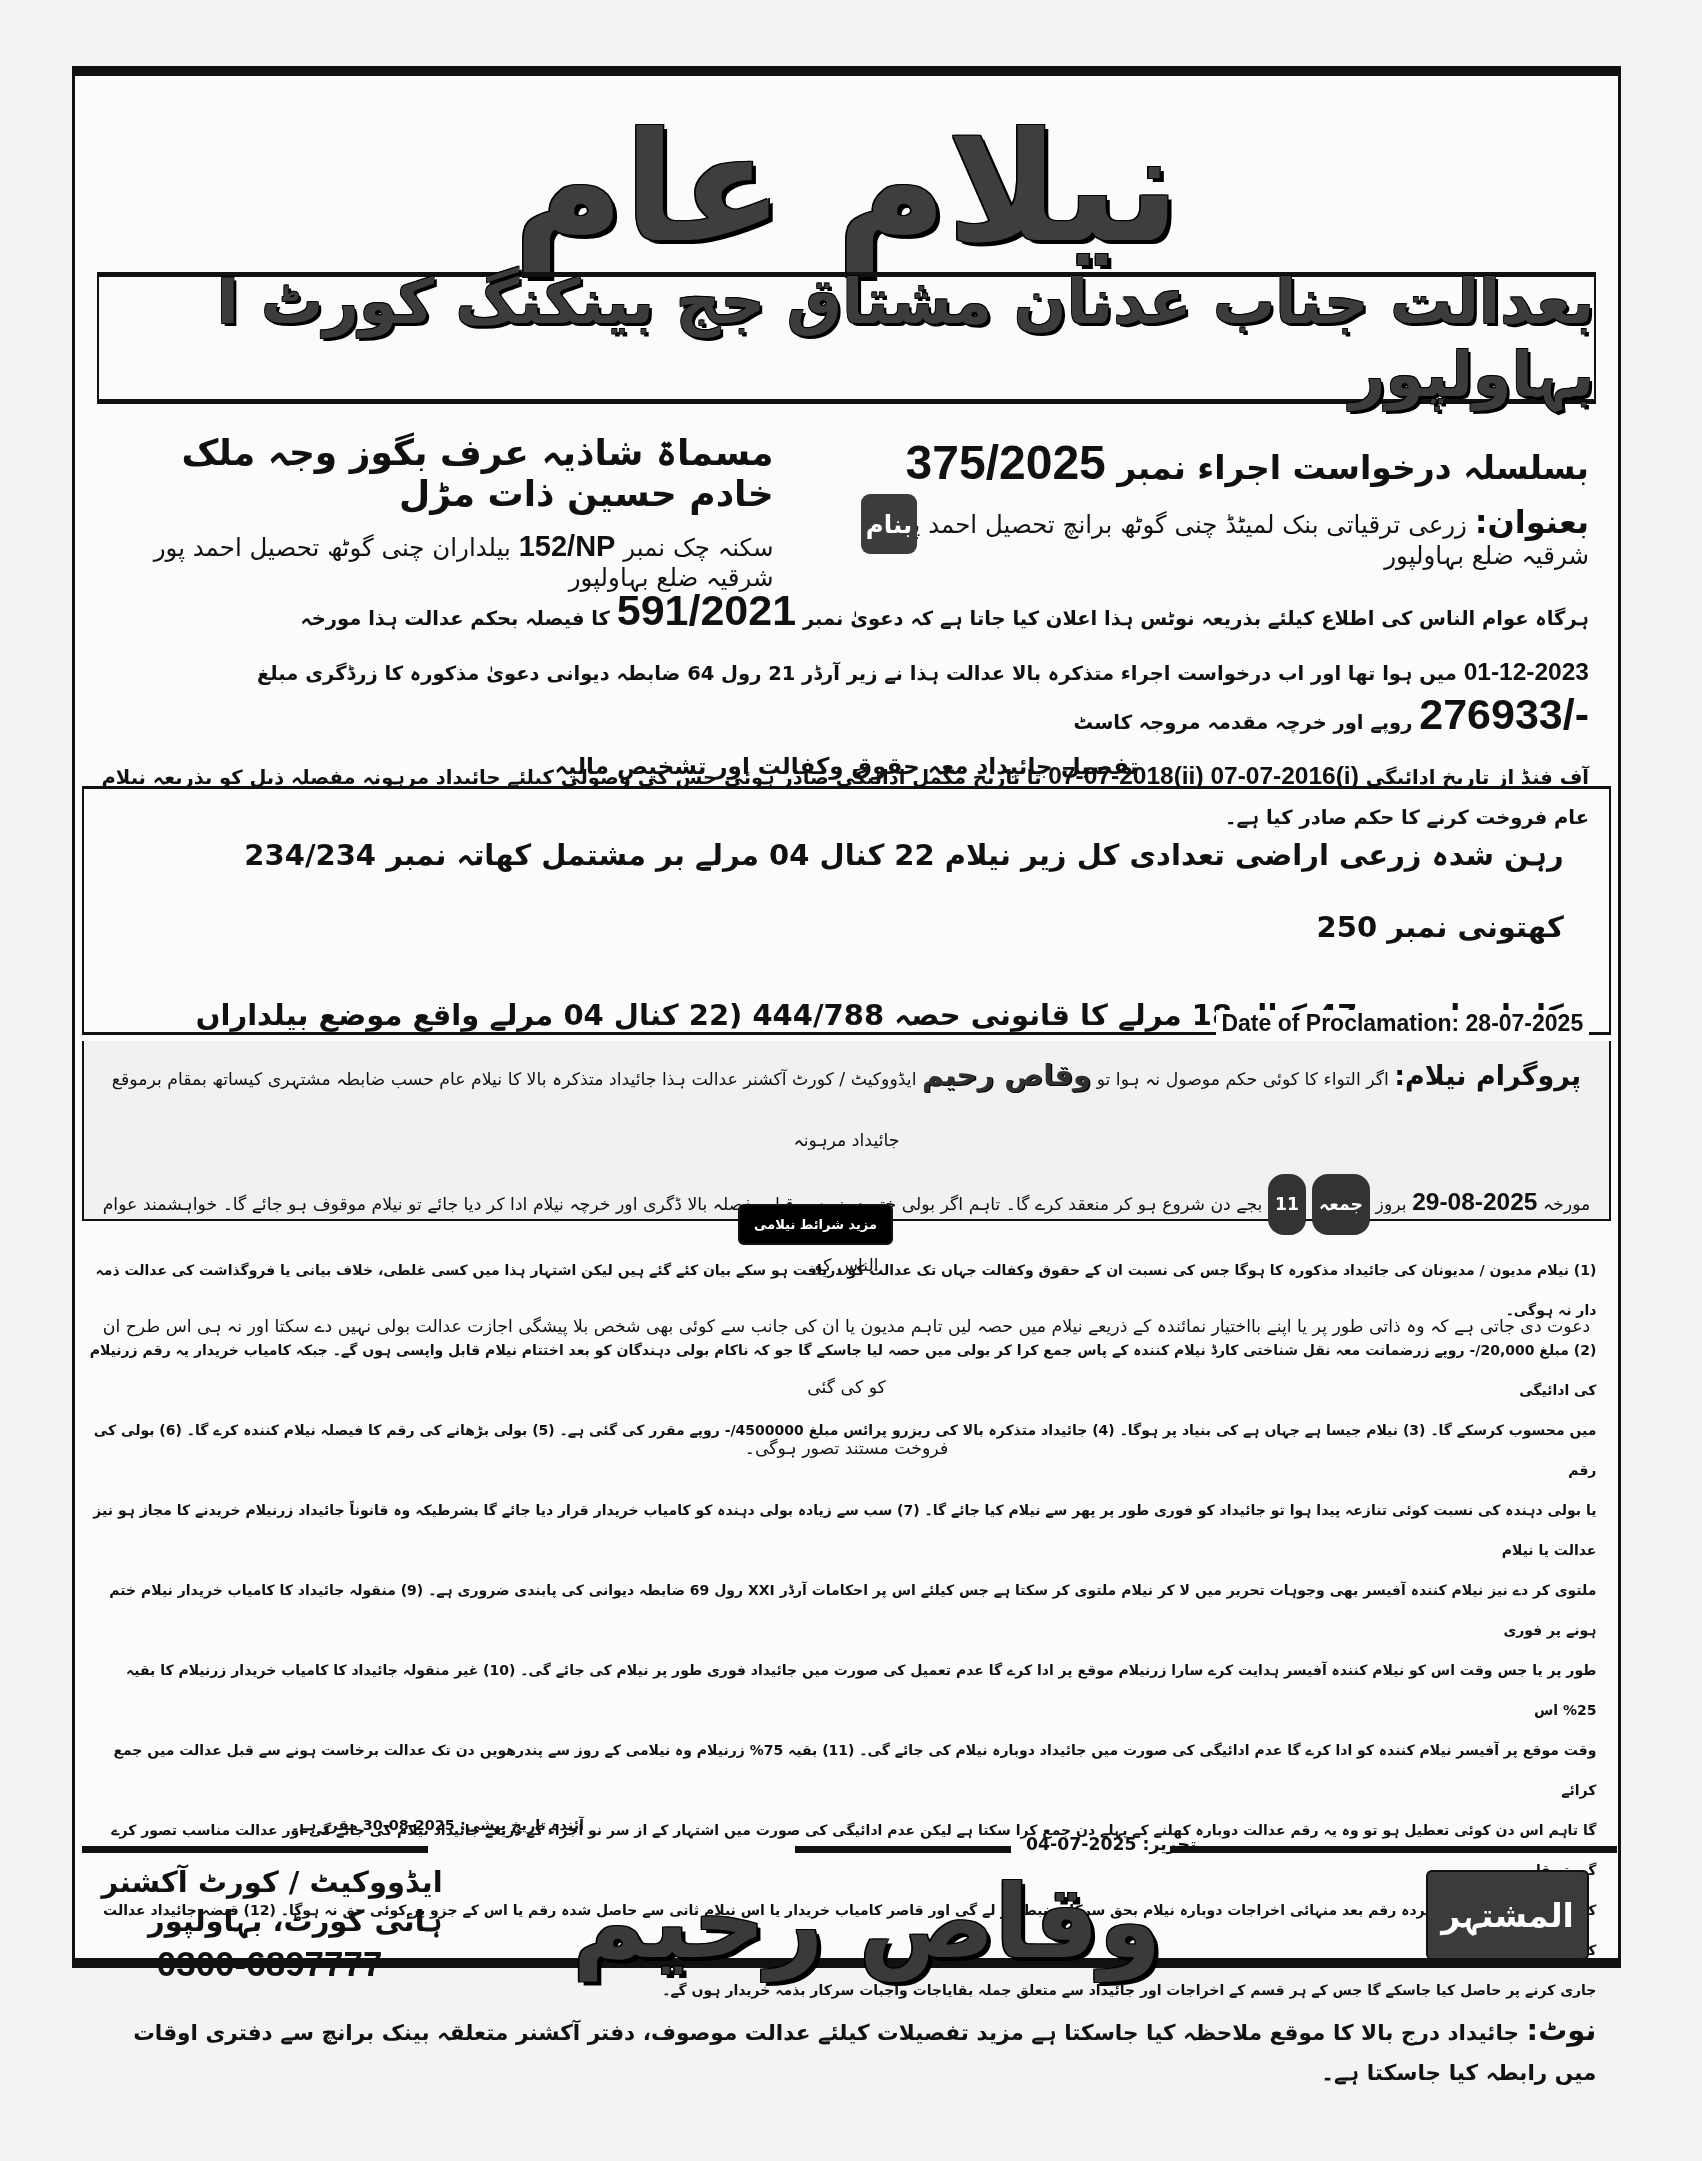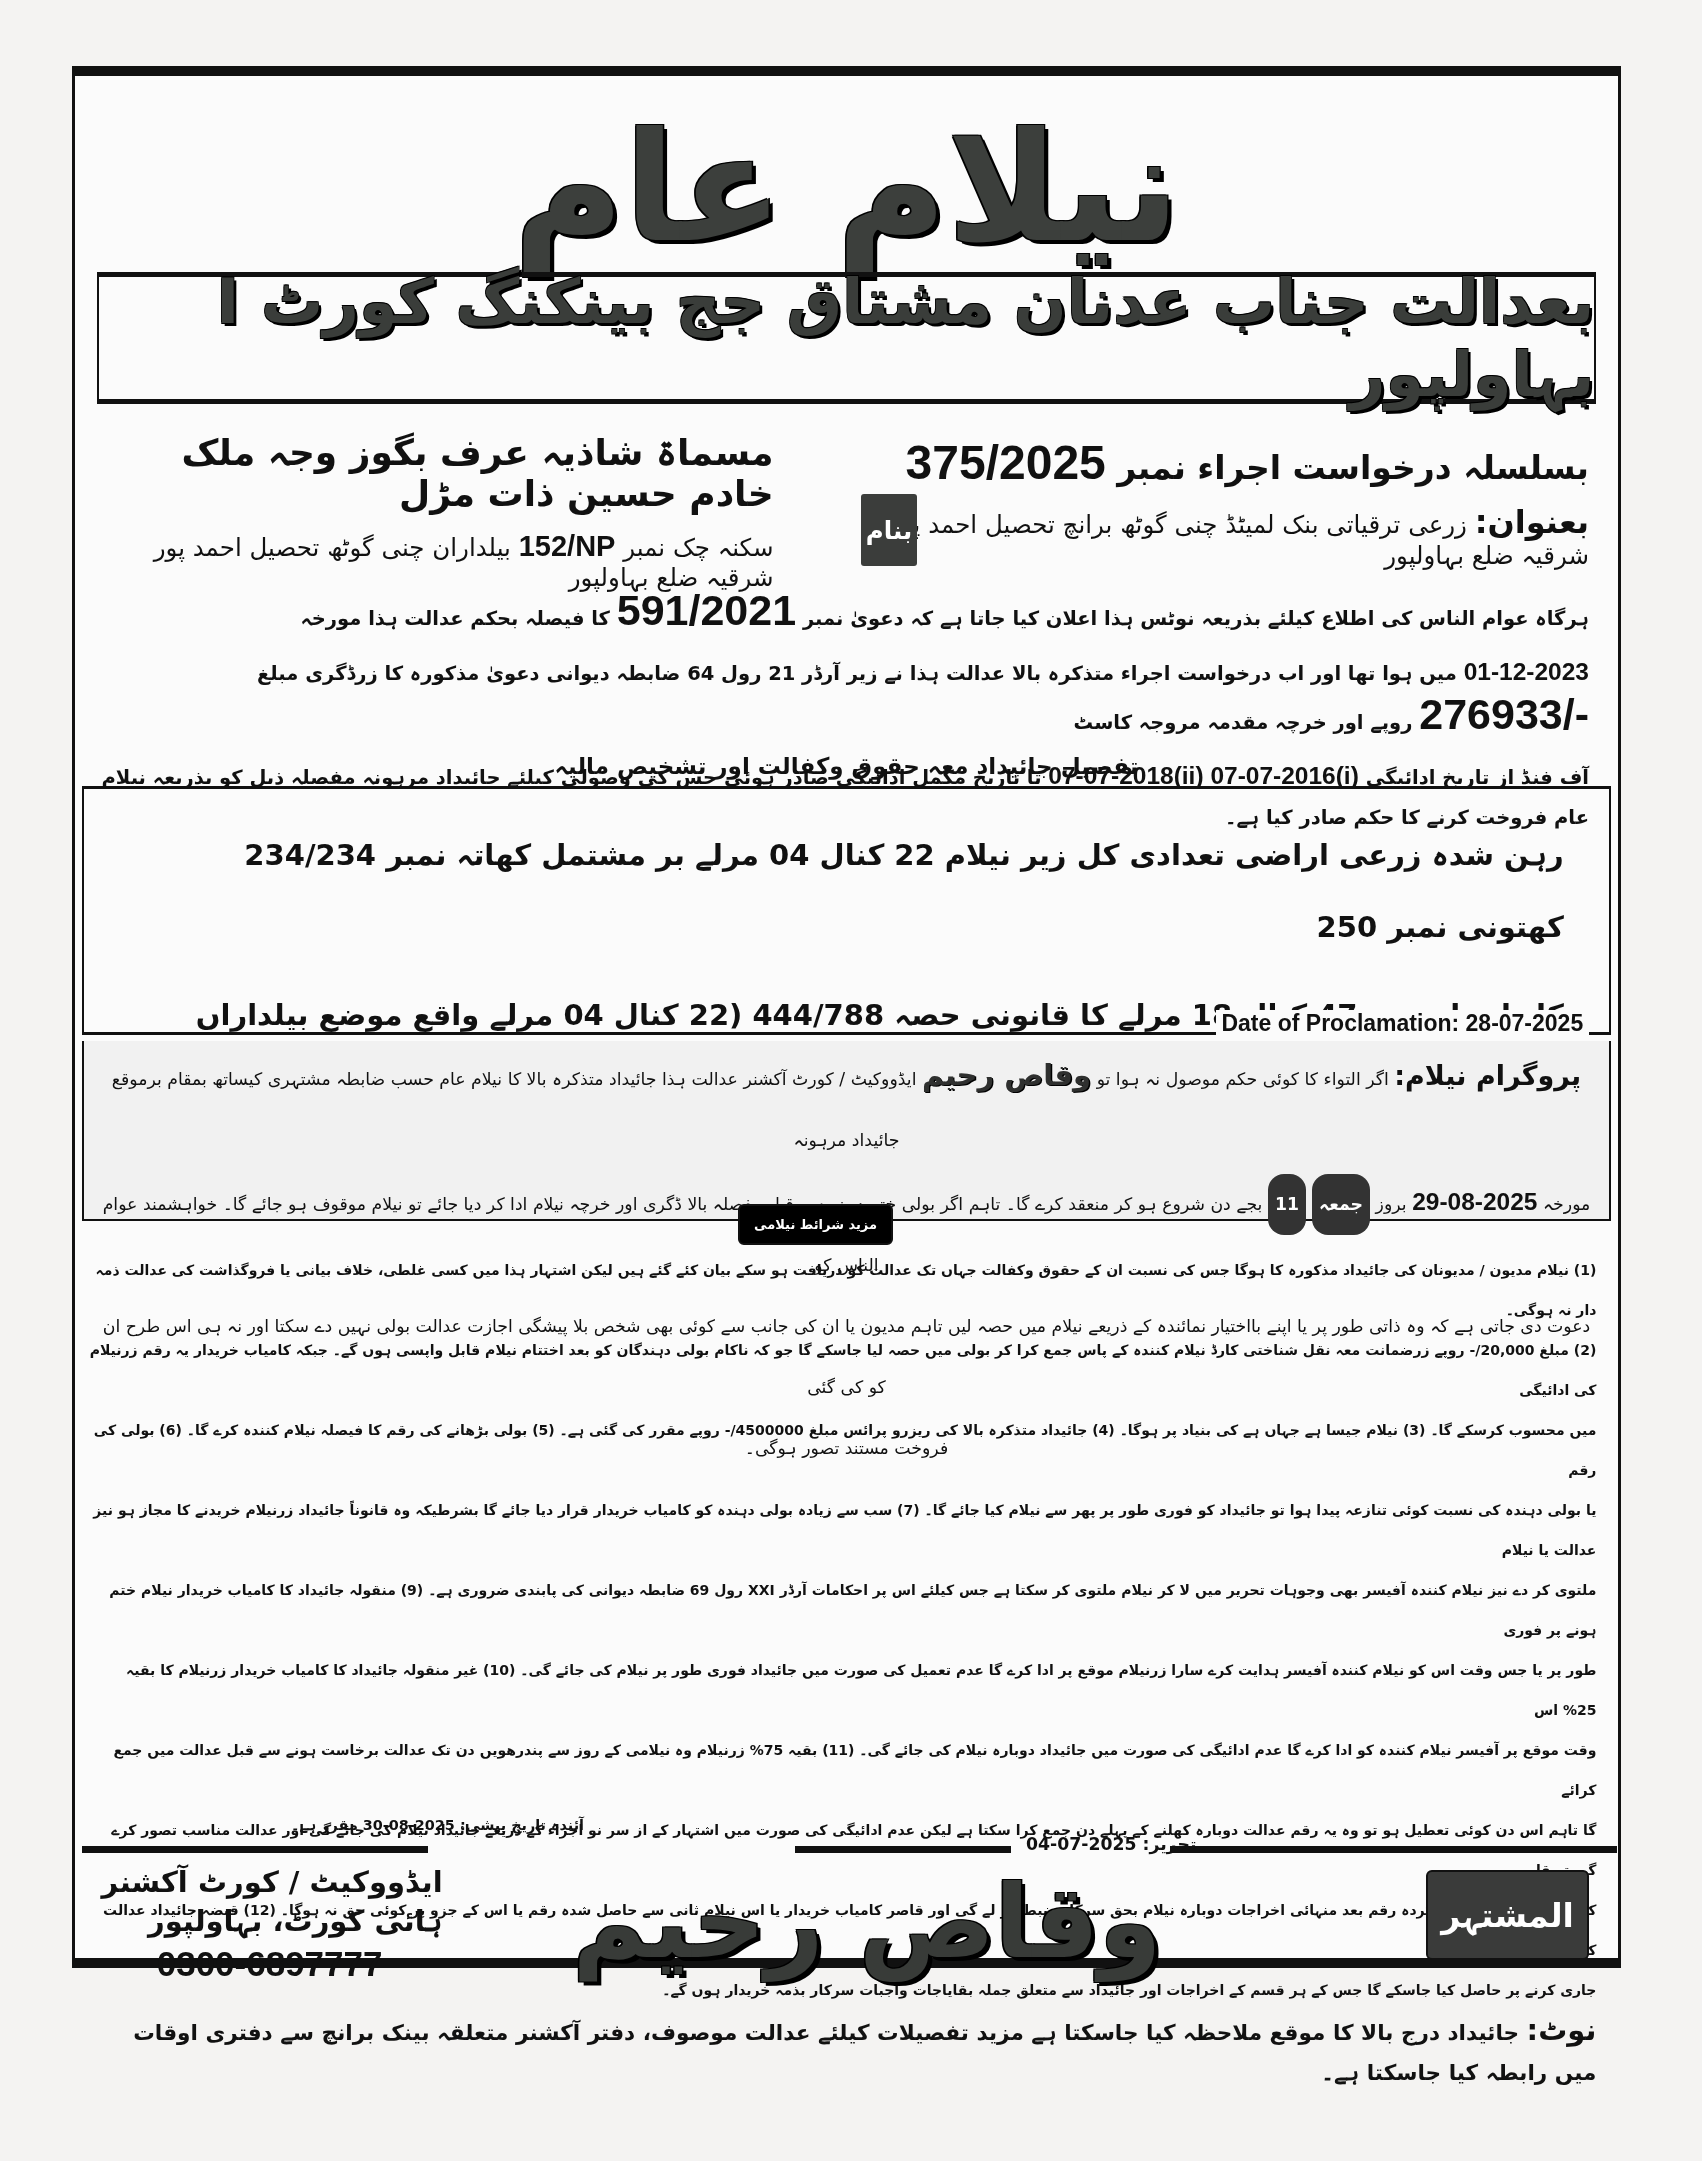--- a/index.html
+++ b/index.html
@@ -49,22 +49,22 @@
   .party-right { position: absolute; right: 0; top: 0; width: 764px; }
   .party-left { position: absolute; left: 21.6px; top: 0; width: 648px; }
   .case-line { font-size: 33px; font-weight: bold; margin-top: 20px; }
   .case-line .num { font-size: 48px; font-family: "Liberation Sans", sans-serif; font-weight: bold; direction: ltr; unicode-bidi: isolate; }
   .sub-line { font-size: 24.5px; margin-top: 13px; }
   .sub-line .lbl { font-weight: bold; font-size: 32px; }
   .party-name { font-size: 36px; font-weight: bold; margin-top: 17.3px; }
   .party-addr { font-size: 24.5px; margin-top: 16px; }
   .party-addr .num { font-family: "Liberation Sans", sans-serif; font-weight: bold; font-size: 29px; }
   .versus-badge {
-    position: absolute; left: 757px; top: 79px; width: 56px; height: 72px;
-    background: #3b3d3b; color: #fff; border-radius: 3px;
+    position: absolute; left: 757px; top: 79px; width: 56px; height: 60px;
+    background: #3b3d3b; color: #fff; border-radius: 9px;
     display: flex; align-items: center; justify-content: center;
     font-size: 24.5px; font-weight: bold; writing-mode: horizontal-tb;
   }
   .announce { position: absolute; left: 14.4px; right: 29px; top: 514px; }
   .announce p { margin: 0 0 13px 0; font-size: 19.5px; font-weight: bold; line-height: 40px; }
   .big-num { font-family: "Liberation Sans", sans-serif; font-weight: bold; font-size: 43px; direction: ltr; unicode-bidi: isolate; }
   .mid-num { font-family: "Liberation Sans", sans-serif; font-weight: bold; font-size: 24.5px; direction: ltr; unicode-bidi: isolate; }
   .details-title {
     position: absolute; left: 0; right: 0; top: 677px; text-align: center;
     font-size: 23px; font-weight: bold;

